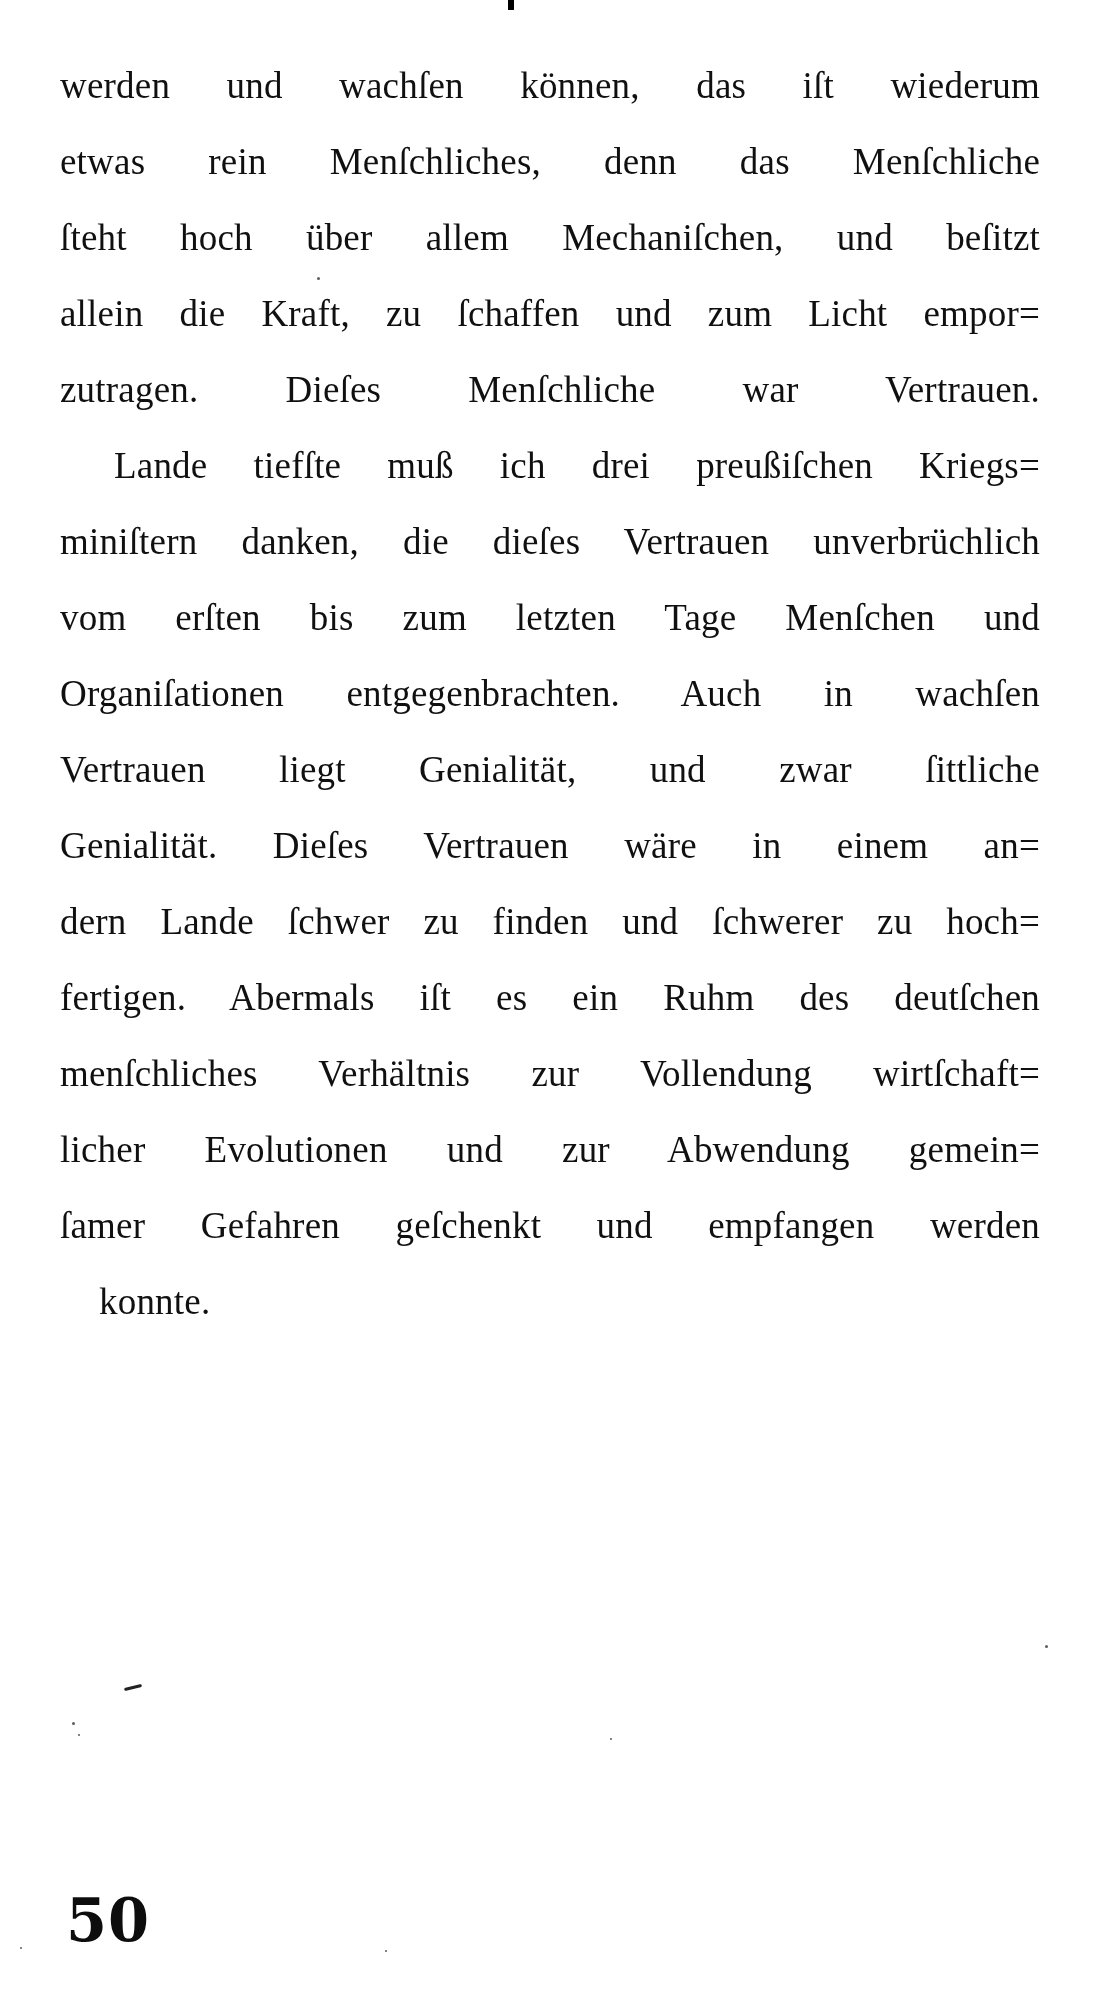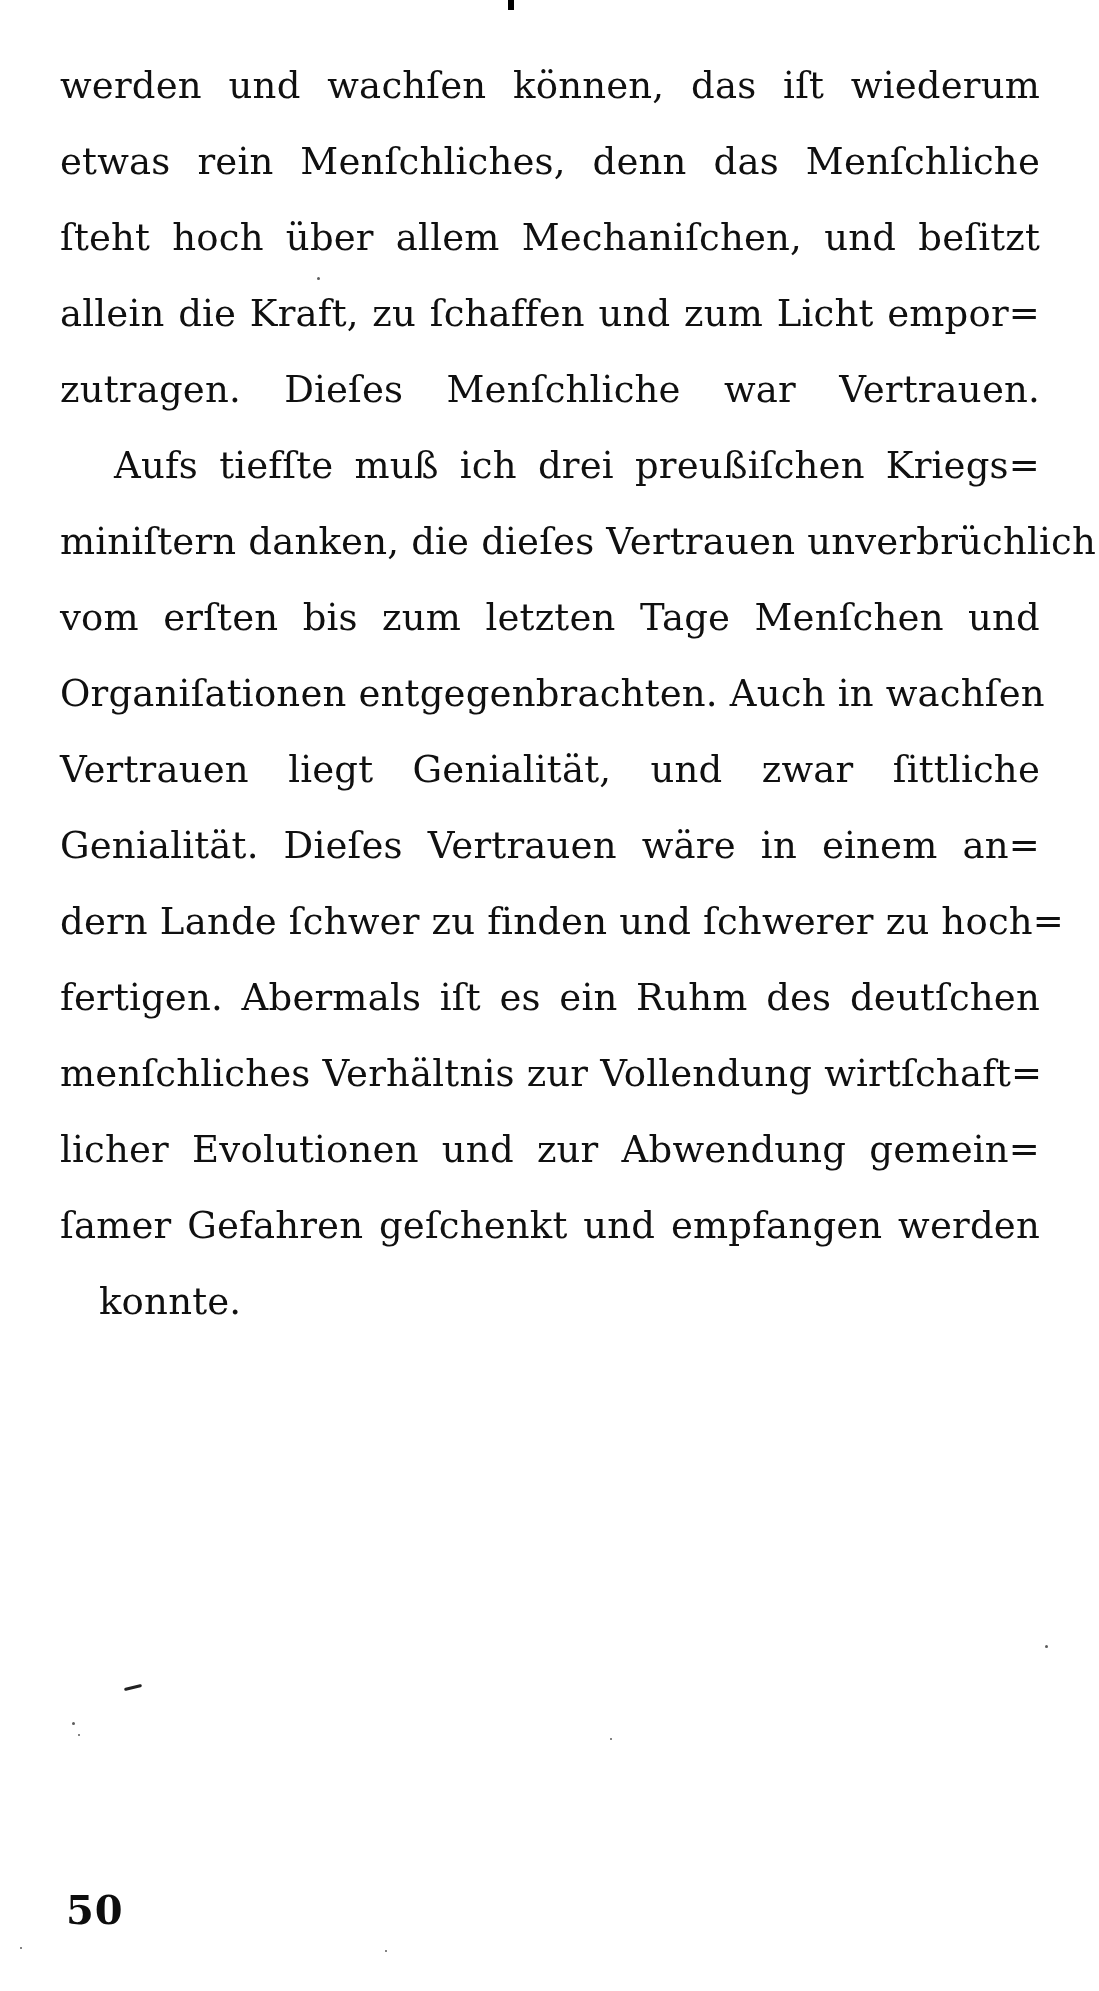--- a/index.html
+++ b/index.html
@@ -18,20 +18,21 @@
   .page {
     position: absolute;
     inset: 0;
     background: #ffffff;
   }
   .text-block {
     position: absolute;
     left: 60px;
     top: 48px;
     width: 980px;
+    font-family: Liberation Serif, serif;
   }
   .para {
     margin: 0;
     padding: 0;
   }
   .line {
     height: 76px;
     line-height: 76px;
     font-size: 37px;
     letter-spacing: 0.2px;
@@ -45,21 +46,21 @@
     text-align-last: left;
     margin-left: 39px;
   }
   .para.indented .line:first-child {
     padding-left: 54px;
   }
   .page-number {
     position: absolute;
     left: 66px;
     top: 1886px;
-    font-size: 40px;
+    font-size: 59px;
     font-weight: bold;
     font-family: "DejaVu Serif", "Liberation Serif", serif;
     color: #0d0d0d;
     letter-spacing: 1px;
   }
   
   .artifact-top-tick {
     position: absolute;
     left: 508px;
     top: 0;
@@ -110,21 +111,21 @@
 
   <div class="text-block" id="text-block">
       <div class="para">
         <div class="line">werden und wachſen können, das iſt wiederum</div>
         <div class="line">etwas rein Menſchliches, denn das Menſchliche</div>
         <div class="line">ſteht hoch über allem Mechaniſchen, und beſitzt</div>
         <div class="line">allein die Kraft, zu ſchaffen und zum Licht empor=</div>
         <div class="line">zutragen.   Dieſes   Menſchliche   war   Vertrauen.</div>
       </div>
       <div class="para indented">
-        <div class="line">Aufs tiefſte muß ich drei preußiſchen Kriegs=</div>
+        <div class="line">Lande tiefſte muß ich drei preußiſchen Kriegs=</div>
         <div class="line">miniſtern danken, die dieſes Vertrauen unverbrüchlich</div>
         <div class="line">vom erſten bis zum letzten Tage Menſchen und</div>
         <div class="line">Organiſationen entgegenbrachten.  Auch in wachſen</div>
         <div class="line">Vertrauen liegt Genialität, und zwar ſittliche</div>
         <div class="line">Genialität.  Dieſes Vertrauen wäre in einem an=</div>
         <div class="line">dern Lande ſchwer zu finden und ſchwerer zu hoch=</div>
         <div class="line">fertigen.  Abermals iſt es ein Ruhm des deutſchen</div>
         <div class="line">menſchliches Verhältnis zur Vollendung wirtſchaft=</div>
         <div class="line">licher Evolutionen und zur Abwendung gemein=</div>
         <div class="line">ſamer Gefahren geſchenkt und empfangen werden</div>

